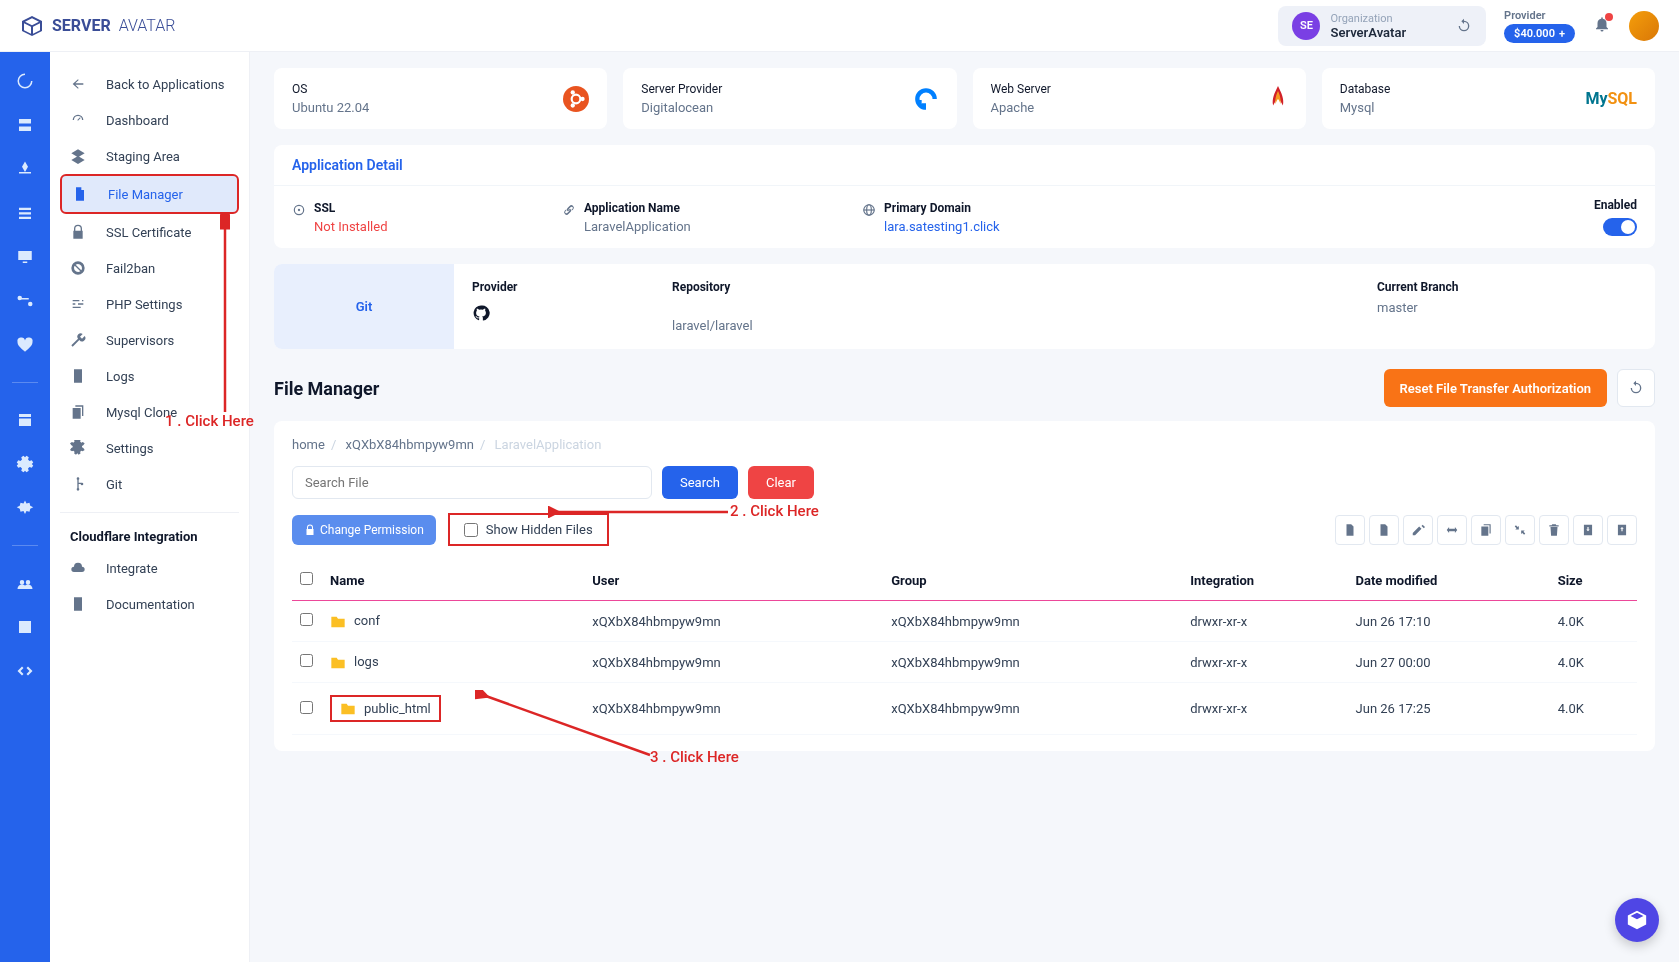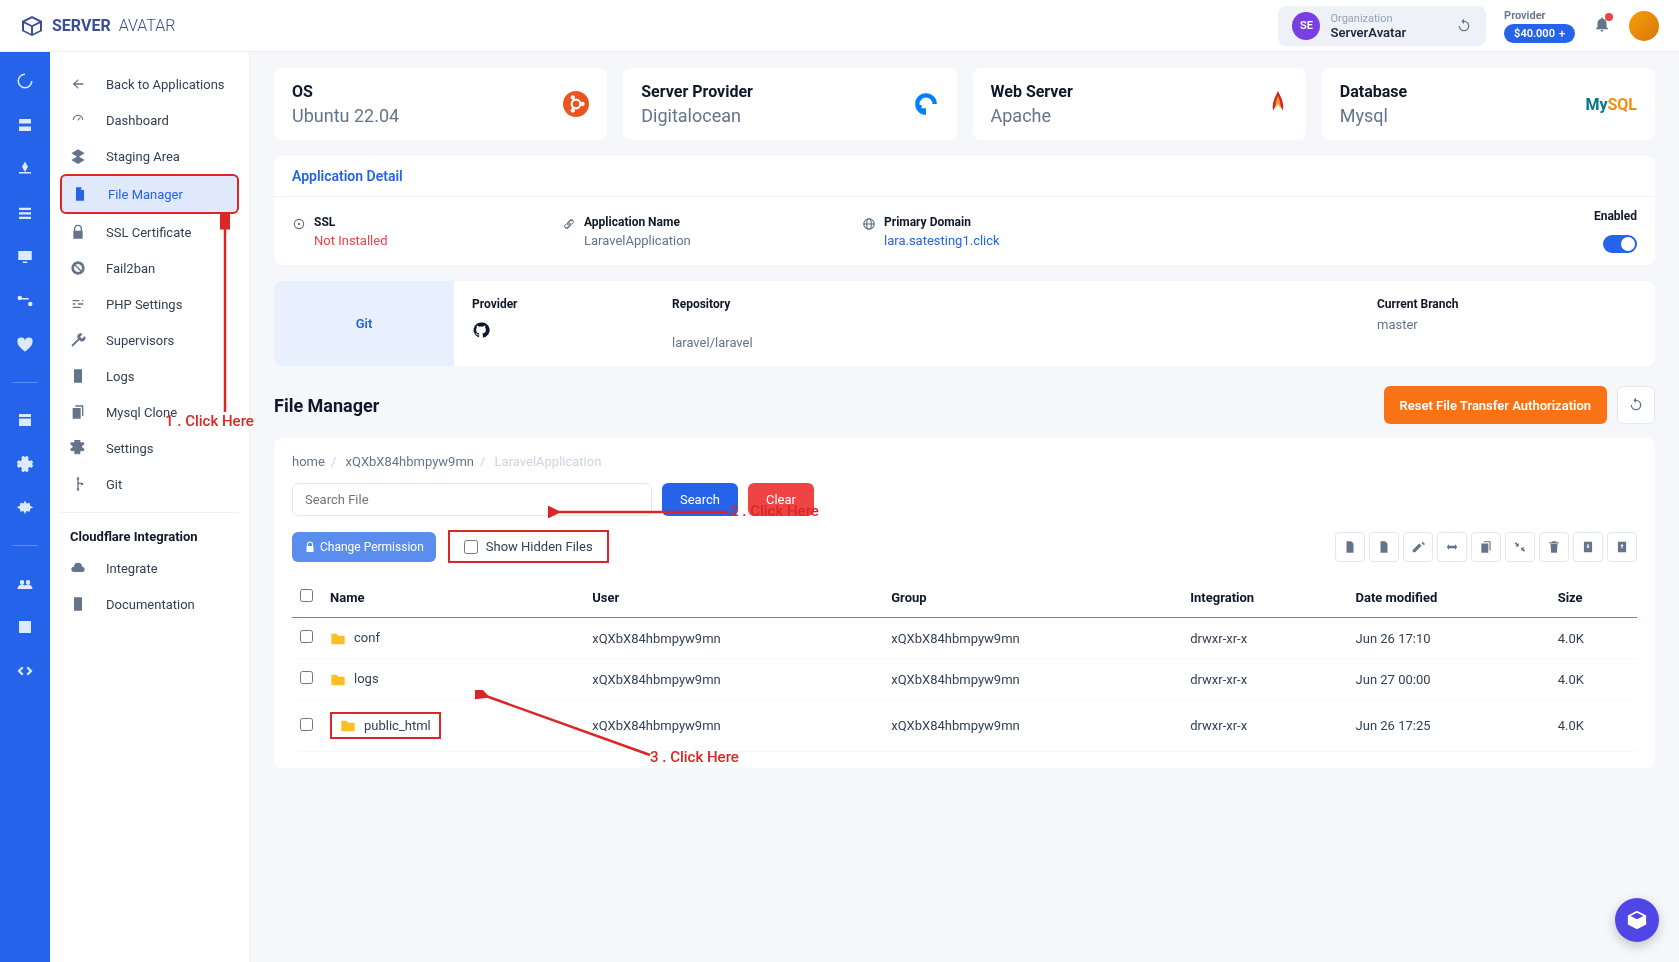--- a/index.html
+++ b/index.html
@@ -27,32 +27,32 @@
 .sidebar { width: 200px; background: #fff; min-height: calc(100vh - 52px); padding: 14px 10px; border-right: 1px solid #eef0f5; }
 .side-item { display: flex; align-items: center; gap: 20px; padding: 10px 10px; border-radius: 6px; font-size: 13px; color: #334155; cursor: pointer; }
 .side-item.active { background: #e0e9fb; color: #2563eb; border: 2.5px solid #dc2626; }
 .side-icon { width: 16px; height: 16px; color: #64748b; flex-shrink: 0; }
 .side-item.active .side-icon { color: #2563eb; }
 .side-sep { height: 1px; background: #eef0f5; margin: 10px 0; }
 .side-heading { font-size: 13px; font-weight: 700; color: #0f172a; padding: 6px 10px; }
 .main { flex: 1; padding: 16px 24px; position: relative; }
 .cards-row { display: flex; gap: 16px; margin-bottom: 16px; }
 .card { flex: 1; background: #fff; border-radius: 8px; padding: 14px 18px; display: flex; align-items: center; justify-content: space-between; }
-.card-label { font-size: 16px; font-weight: 700; color: #0f172a; margin-bottom: 4px; }
-.card-value { font-size: 18px; color: #64748b; }
+.card-label { font-size: 12px; font-weight: 400; color: #0f172a; margin-bottom: 4px; }
+.card-value { font-size: 13px; color: #64748b; }
 .detail-card { background: #fff; border-radius: 8px; margin-bottom: 16px; }
 .detail-head { padding: 12px 18px; font-size: 14px; color: #2563eb; font-weight: 600; border-bottom: 1px solid #f1f5f9; }
 .detail-body { display: flex; padding: 12px 18px; align-items: center; }
 .detail-col { display: flex; align-items: flex-start; gap: 8px; }
 .detail-col-icon { color: #64748b; width: 14px; height: 14px; margin-top: 2px; }
 .detail-label { font-size: 12px; font-weight: 700; color: #0f172a; margin-bottom: 4px; }
 .detail-value { font-size: 13px; color: #64748b; }
 .detail-value.danger { color: #ef4444; }
 .detail-value.link { color: #2563eb; }
-.toggle-wrap { display: flex; flex-direction: column; align-items: flex-end; gap: 8px; }
+.toggle-wrap { display: flex; flex-direction: column; align-items: flex-end; gap: 2px; }
 .toggle { width: 34px; height: 18px; background: #2563eb; border-radius: 10px; position: relative; }
 .toggle-dot { width: 14px; height: 14px; background: #fff; border-radius: 50%; position: absolute; right: 2px; top: 2px; }
 .git-card { background: #fff; border-radius: 8px; display: flex; margin-bottom: 20px; }
 .git-tab { width: 180px; background: #e8effd; display: flex; align-items: center; justify-content: center; color: #2563eb; font-weight: 600; font-size: 13px; border-radius: 8px 0 0 8px; }
 .git-cols { flex: 1; display: flex; padding: 16px 18px; }
 .git-col { flex: 1; }
 .fm-head { display: flex; align-items: center; justify-content: space-between; margin-bottom: 14px; }
 .fm-title { font-size: 18px; font-weight: 700; color: #0f172a; }
 .fm-actions { display: flex; gap: 10px; }
 .btn-orange { background: #f97316; color: #fff; padding: 10px 16px; border-radius: 6px; font-size: 13px; font-weight: 600; border: none; cursor: pointer; }

